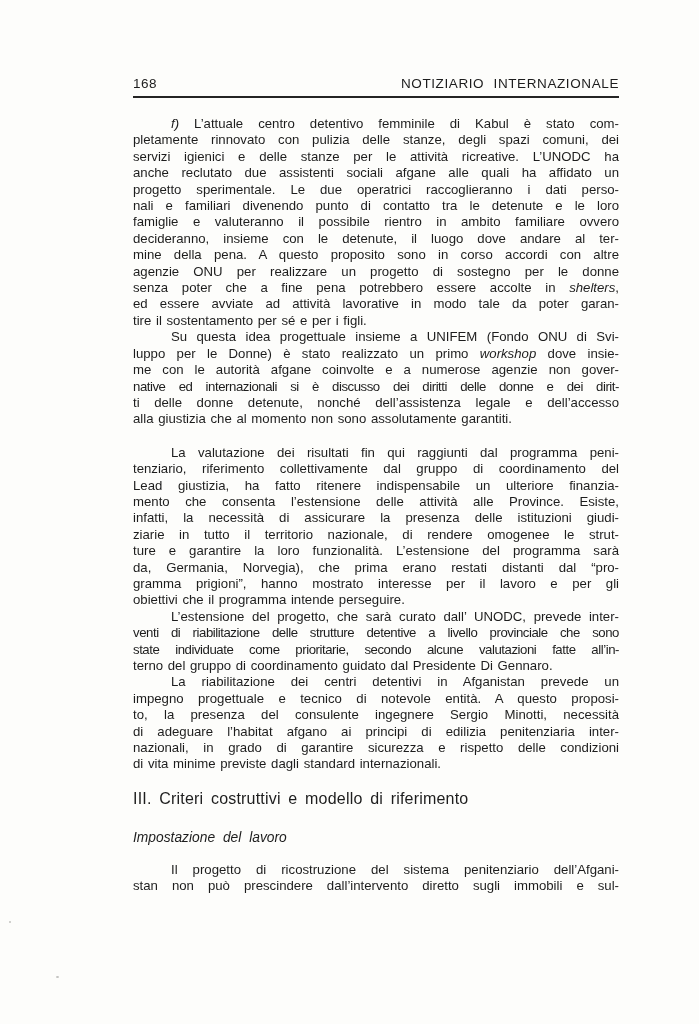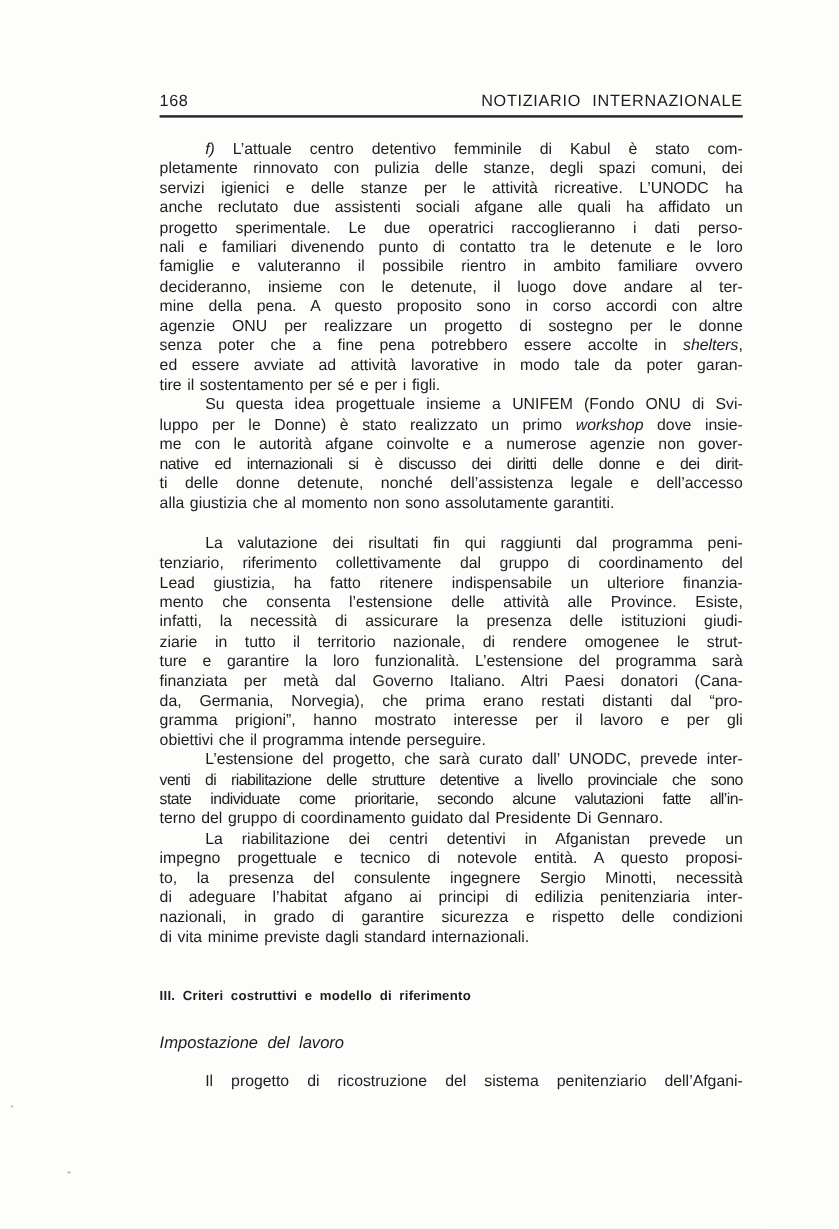--- a/index.html
+++ b/index.html
@@ -54,23 +54,23 @@
     text-align-last: justify;
     text-justify: inter-word;
     word-spacing: 1px;
   }
   .line.ind { padding-left: 38px; }
   .line.end { text-align-last: left; }
   .line.tight { letter-spacing: -0.45px; }
   .it { font-style: italic; }
   .gap { height: 17px; }
   .heading {
-    margin-top: 32px;
-    font-weight: bold;
-    font-size: 11px;
+    margin-top: 17px;
+    font-weight: normal;
+    font-size: 16px;
     line-height: 18px;
     letter-spacing: 0.2px;
     word-spacing: 3px;
   }
   .subheading {
     margin-top: 21px;
     font-style: italic;
     font-size: 13.8px;
     line-height: 17px;
     word-spacing: 4px;
@@ -120,21 +120,20 @@
       </div>
       <div class="gap"></div>
       <div class="paragraph">
         <div class="line ind">La valutazione dei risultati fin qui raggiunti dal programma peni-</div>
         <div class="line">tenziario, riferimento collettivamente dal gruppo di coordinamento del</div>
         <div class="line">Lead giustizia, ha fatto ritenere indispensabile un ulteriore finanzia-</div>
         <div class="line">mento che consenta l’estensione delle attività alle Province. Esiste,</div>
         <div class="line">infatti, la necessità di assicurare la presenza delle istituzioni giudi-</div>
         <div class="line">ziarie in tutto il territorio nazionale, di rendere omogenee le strut-</div>
         <div class="line">ture e garantire la loro funzionalità. L’estensione del programma sarà</div>
-        <div class="line">finanziata per metà dal Governo Italiano. Altri Paesi donatori (Cana-</div>
         <div class="line">da, Germania, Norvegia), che prima erano restati distanti dal “pro-</div>
         <div class="line">gramma prigioni”, hanno mostrato interesse per il lavoro e per gli</div>
         <div class="line end">obiettivi che il programma intende perseguire.</div>
       </div>
       <div class="paragraph">
         <div class="line ind">L’estensione del progetto, che sarà curato dall’ UNODC, prevede inter-</div>
         <div class="line tight">venti di riabilitazione delle strutture detentive a livello provinciale che sono</div>
         <div class="line tight">state individuate come prioritarie, secondo alcune valutazioni fatte all’in-</div>
         <div class="line end">terno del gruppo di coordinamento guidato dal Presidente Di Gennaro.</div>
       </div>
@@ -143,19 +142,20 @@
         <div class="line">impegno progettuale e tecnico di notevole entità. A questo proposi-</div>
         <div class="line">to, la presenza del consulente ingegnere Sergio Minotti, necessità</div>
         <div class="line">di adeguare l’habitat afgano ai principi di edilizia penitenziaria inter-</div>
         <div class="line">nazionali, in grado di garantire sicurezza e rispetto delle condizioni</div>
         <div class="line end">di vita minime previste dagli standard internazionali.</div>
       </div>
       <div class="heading">III. Criteri costruttivi e modello di riferimento</div>
       <div class="subheading">Impostazione del lavoro</div>
       <div class="paragraph">
         <div class="line ind">Il progetto di ricostruzione del sistema penitenziario dell’Afgani-</div>
+        <div class="line">stan non può prescindere dall’intervento diretto sugli immobili e sul-</div>
       </div>
     </div>
 
   <div class="speck speck-1"></div>
   <div class="speck speck-2"></div>
 
 </div>
 
 </body></html>

